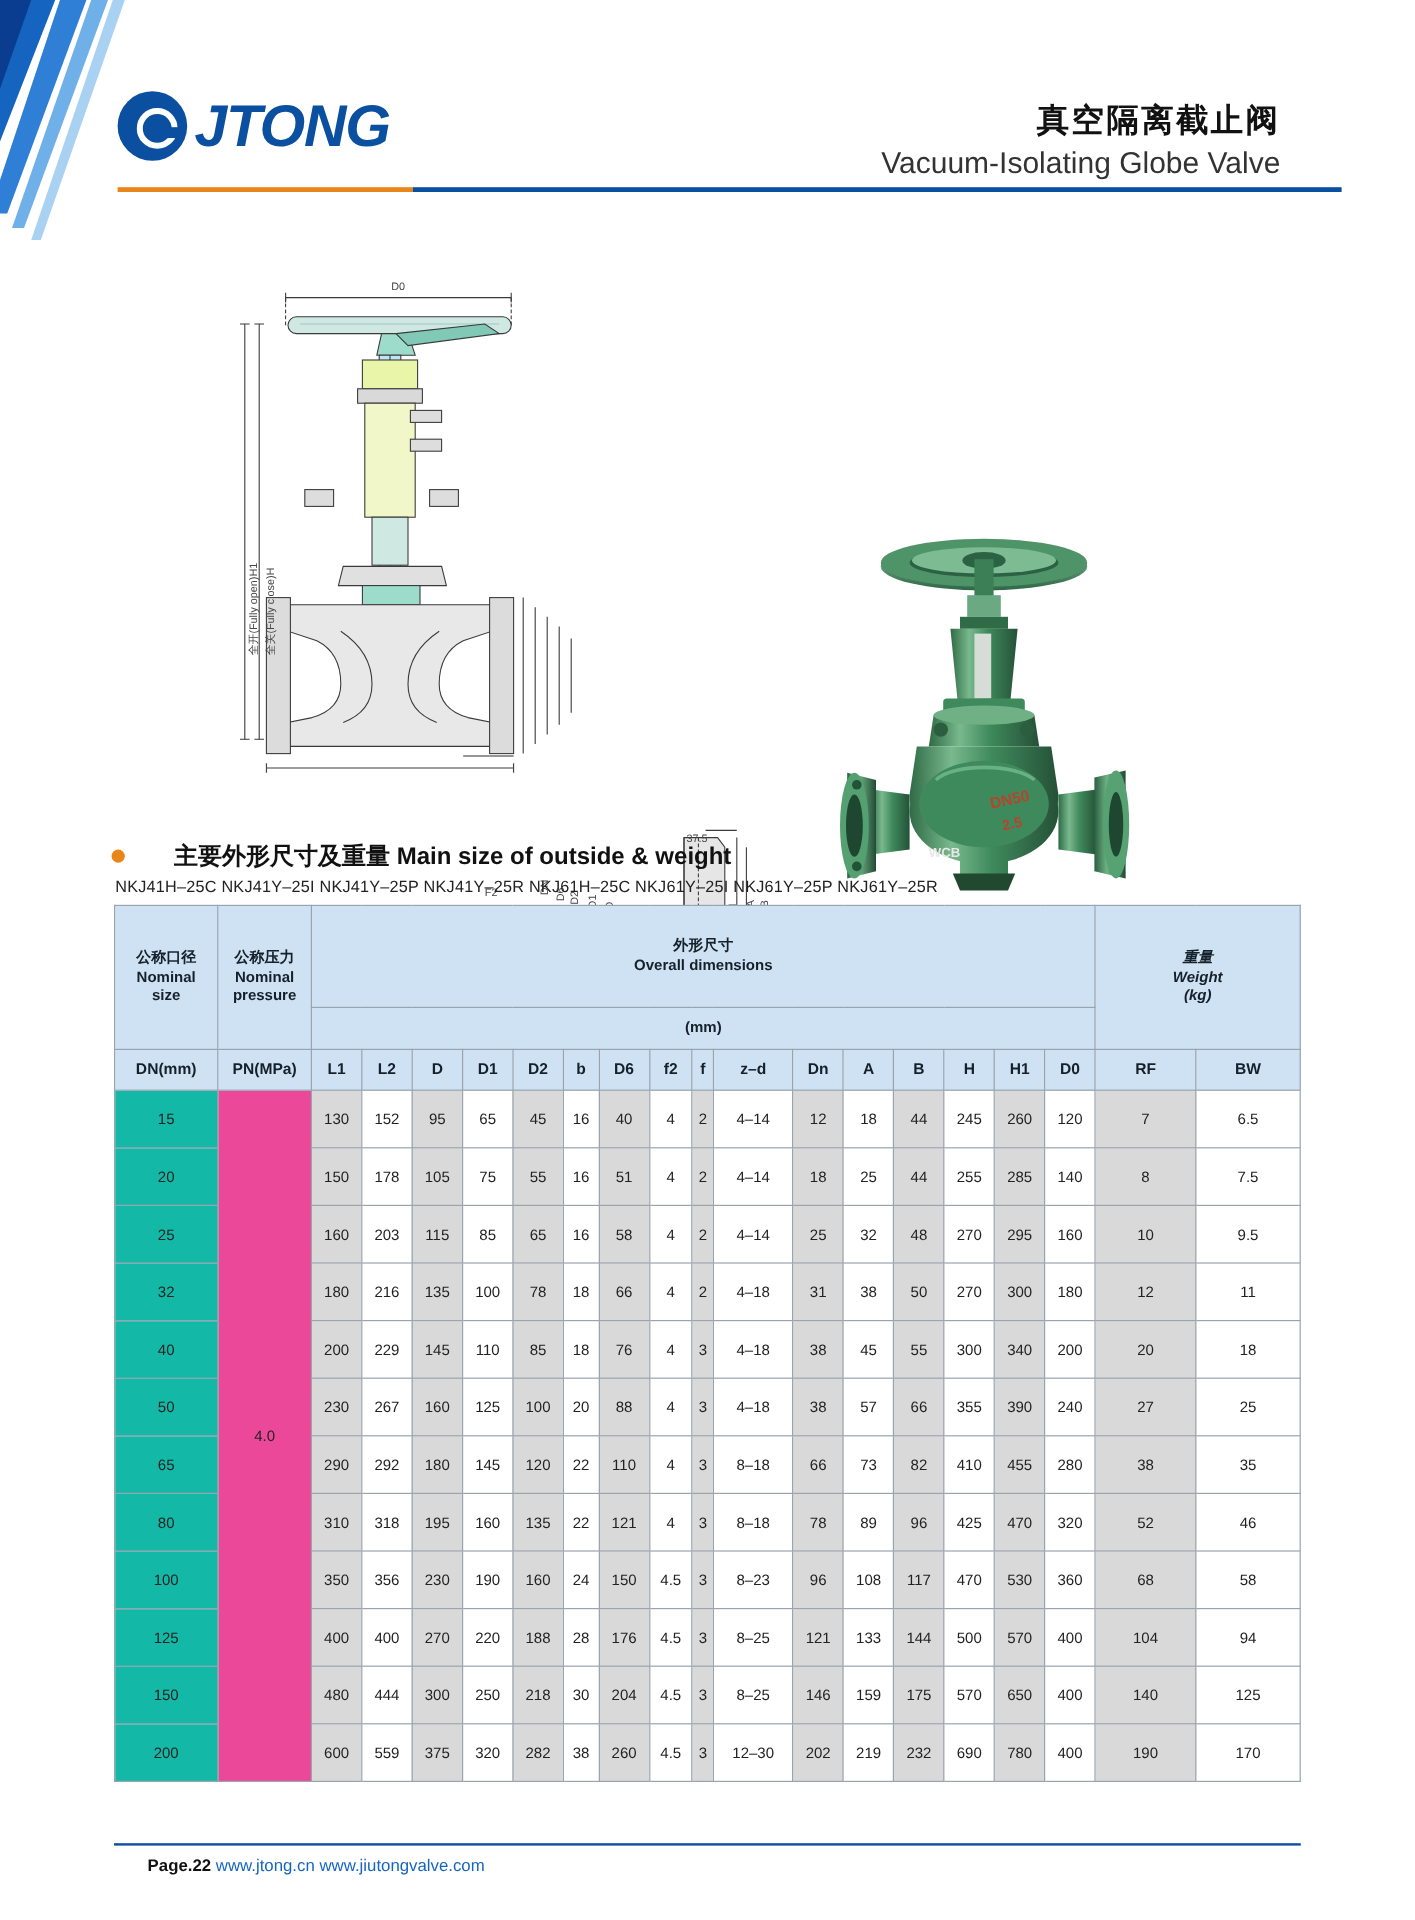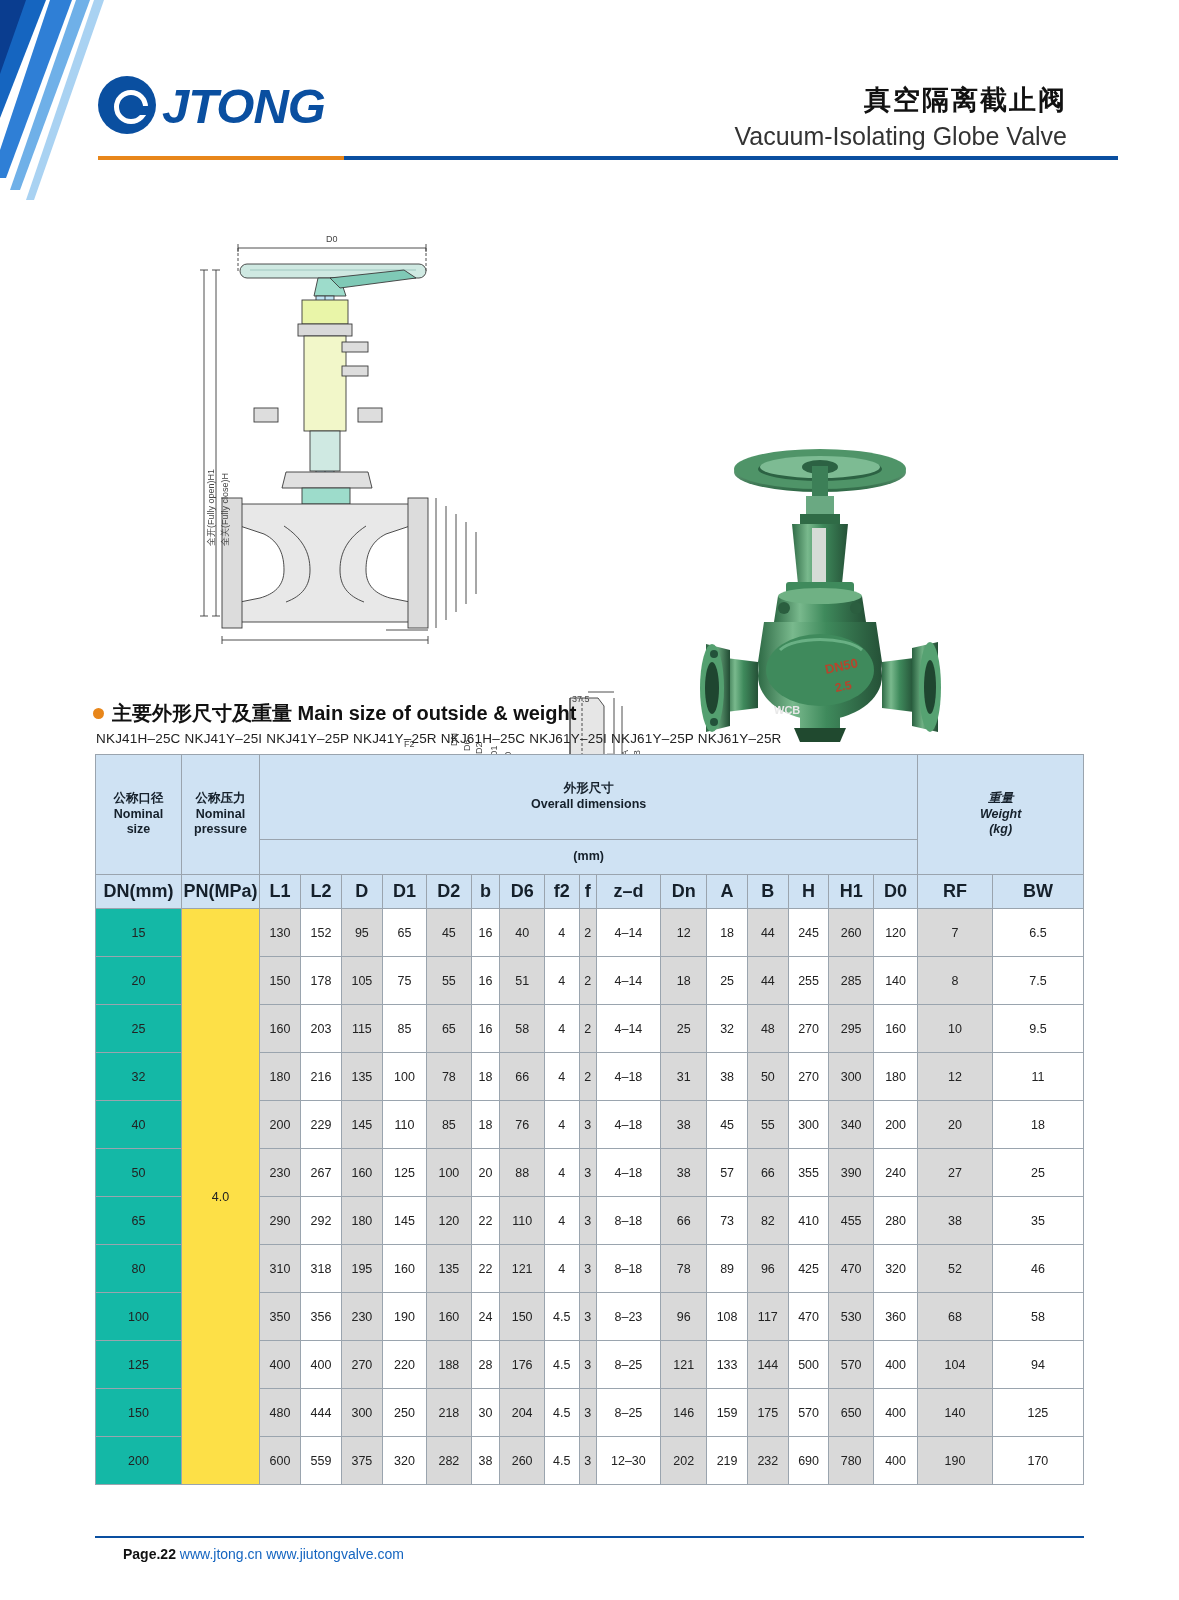--- a/index.html
+++ b/index.html
@@ -124,20 +124,21 @@
   .bullet {
     width: 11px; height: 11px;
     border-radius: 50%;
     background: #e8861a;
     margin-right: 8px;
   }
   .section-head .txt {
     font-size: 20px;
     font-weight: bold;
     color: #111;
+    margin-left: 33px;
   }
   .model-line {
     position: absolute;
     left: 96px;
     top: 731px;
     font-size: 13.5px;
     color: #222;
     letter-spacing: .2px;
   }
 
@@ -159,27 +160,27 @@
     vertical-align: middle;
   }
   table.spec thead th {
     background: #cfe2f3;
     font-weight: bold;
     color: #15202b;
     line-height: 1.25;
   }
   .hdr-tall { height: 82px; font-size: 12.5px; }
   .hdr-mm  { height: 32px; font-weight: bold; }
-  .hdr-cols { height: 34px; font-size: 18px; margin-top: 42px; }
+  .hdr-cols { height: 34px; font-size: 13px; margin-top: 42px; }
   table.spec tbody td {
     height: 45px;
     color: #222;
   }
   td.col-dn { background: #14b8a6; }
-  td.col-pn { background: #fde047; }
+  td.col-pn { background: #ec4899; }
   td.shade  { background: #d9d9d9; }
   td.plain  { background: #ffffff; }
 
   
   .footer {
     position: absolute;
     left: 0;
     top: 1536px;
     width: 1179px;
   }

